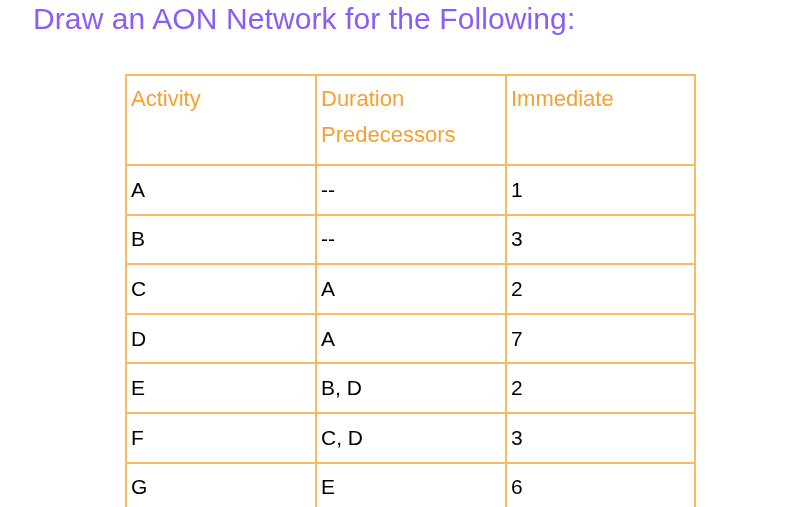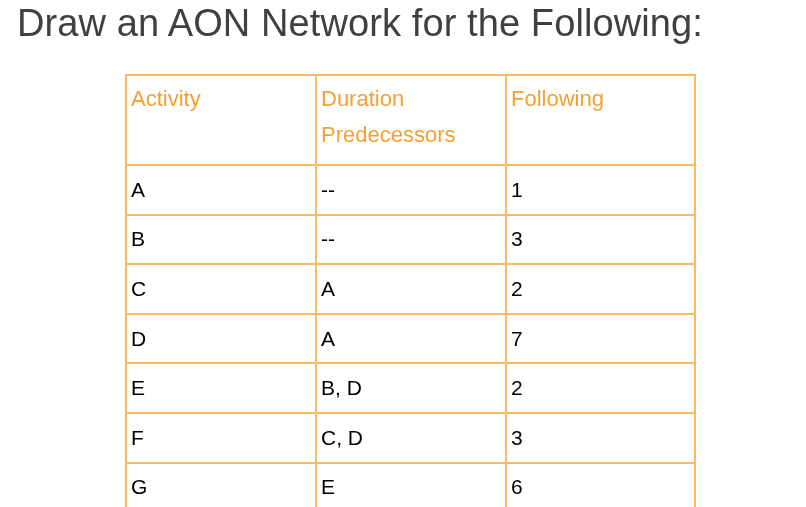--- a/index.html
+++ b/index.html
@@ -9,24 +9,24 @@
     }
     body {
       width: 806px;
       height: 507px;
       position: relative;
       overflow: hidden;
       font-family: "Liberation Sans", sans-serif;
     }
     .title {
       position: absolute;
-      left: 17px;
+      left: 33px;
       top: 2px;
-      font-size: 38px;
-      color: #404040;
+      font-size: 30px;
+      color: #8b5cf6;
       letter-spacing: 0.1px;
       white-space: nowrap;
     }
     table.aon {
       position: absolute;
       left: 125px;
       top: 74px;
       width: 569px;
       border-collapse: collapse;
       table-layout: fixed;
@@ -69,21 +69,21 @@
   <thead>
     <tr>
       <th>
         <span>Activity</span>
       </th>
       <th>
         <span>Duration</span><br>
         <span>Predecessors</span>
       </th>
       <th>
-        <span>Following</span>
+        <span>Immediate</span>
       </th>
     </tr>
   </thead>
   <tbody>
     <tr>
       <td>A</td>
       <td>--</td>
       <td>1</td>
     </tr>
     <tr>

